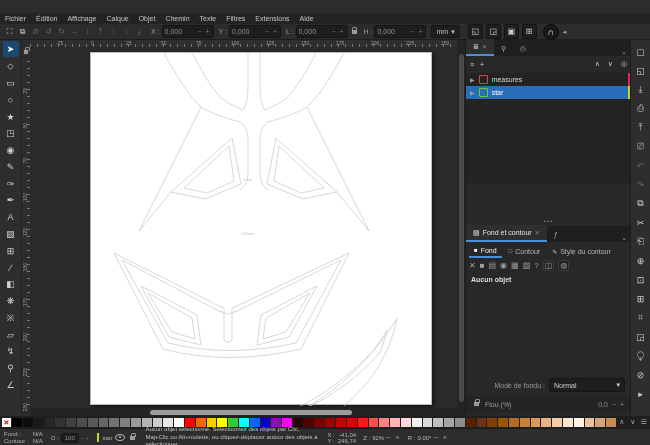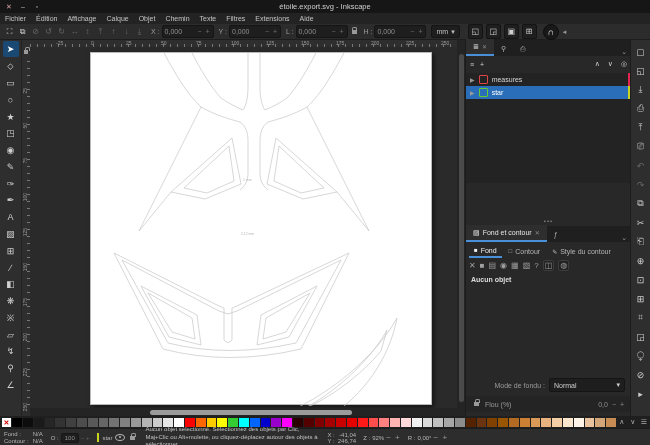--- a/index.html
+++ b/index.html
@@ -120,26 +120,20 @@
   #statusmsg{width:178px;margin-left:8px;line-height:1.25;color:#c0c0c0;}
   #xyblock{display:grid;grid-template-columns:auto auto;column-gap:3px;margin-left:4px;text-align:right;}
   .zr{display:flex;align-items:center;gap:2px;margin-left:7px;}
   .zr .spin{color:#9a9a9a;font-size:8px;letter-spacing:1px;}
 </style>
 </head>
 <body>
 
 <div id="app">
 
-  <div id="titlebar" class="abs">
-    <span class="wbtn close">✕</span>
-    <span class="wbtn">–</span>
-    <span class="wbtn">▫</span>
-    <div id="wintitle">étoile.export.svg - Inkscape</div>
-  </div>
 
   <div id="menubar" class="abs">
       <span>Fichier</span>
       <span>Édition</span>
       <span>Affichage</span>
       <span>Calque</span>
       <span>Objet</span>
       <span>Chemin</span>
       <span>Texte</span>
       <span>Filtres</span>

